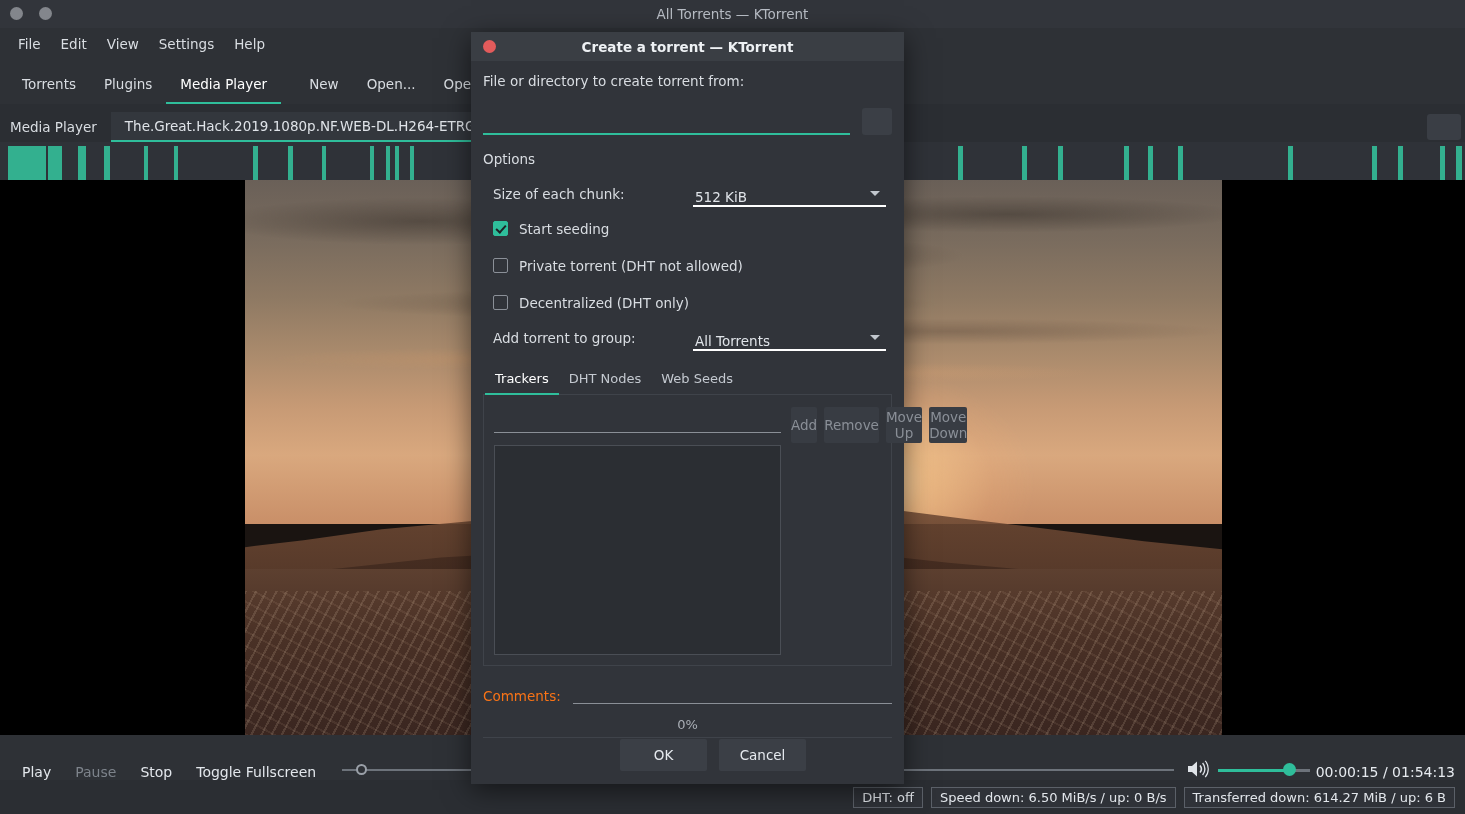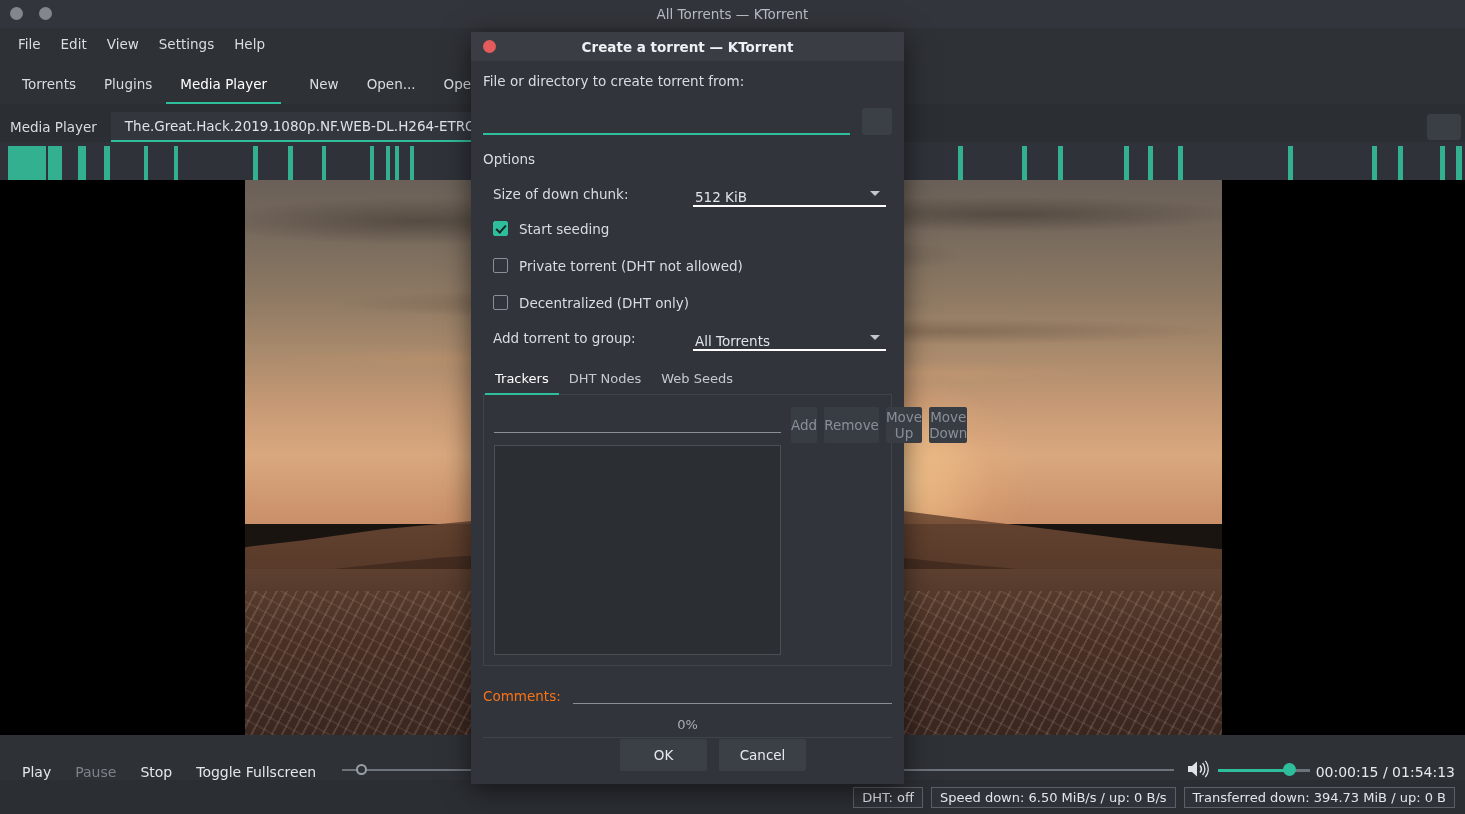--- a/index.html
+++ b/index.html
@@ -373,42 +373,42 @@
       <div class="vol-track"></div>
       <div class="vol-fill" id="volfill" style="width: 78%;"></div>
       <div class="vol-handle" id="volhandle" style="left: calc(78% - 6px);"></div>
     </div>
     <div class="timecode">00:00:15 / 01:54:13</div>
   </div>
 
   <div class="statusbar">
     <div class="status-cell">DHT: off</div>
     <div class="status-cell">Speed down: 6.50 MiB/s / up: 0 B/s</div>
-    <div class="status-cell">Transferred down: 394.73 MiB / up: 0 B</div>
+    <div class="status-cell">Transferred down: 614.27 MiB / up: 6 B</div>
   </div>
 
   <div class="dialog">
     <div class="dlg-titlebar">
       <div class="dlg-close"></div>
       <div class="dlg-title">Create a torrent — KTorrent</div>
     </div>
 
     <div class="dlg-body">
 
       <div class="field-label">File or directory to create torrent from:</div>
       <div class="path-row">
         <input class="path-input" type="text" autofocus="" value="" style="">
         <button class="path-btn"></button>
       </div>
 
       <div class="section-title">Options</div>
 
       <div class="opt-rows">
         <div class="opt-row">
-          <div class="opt-name">Size of down chunk:</div>
+          <div class="opt-name">Size of each chunk:</div>
           <div class="combo">
             <div class="combo-val">512 KiB</div>
             <div class="caret"></div>
           </div>
         </div>
 
         <div class="chk-row">
           <div class="chkbox on"></div>
           <div class="chk-label">Start seeding</div>
         </div>

